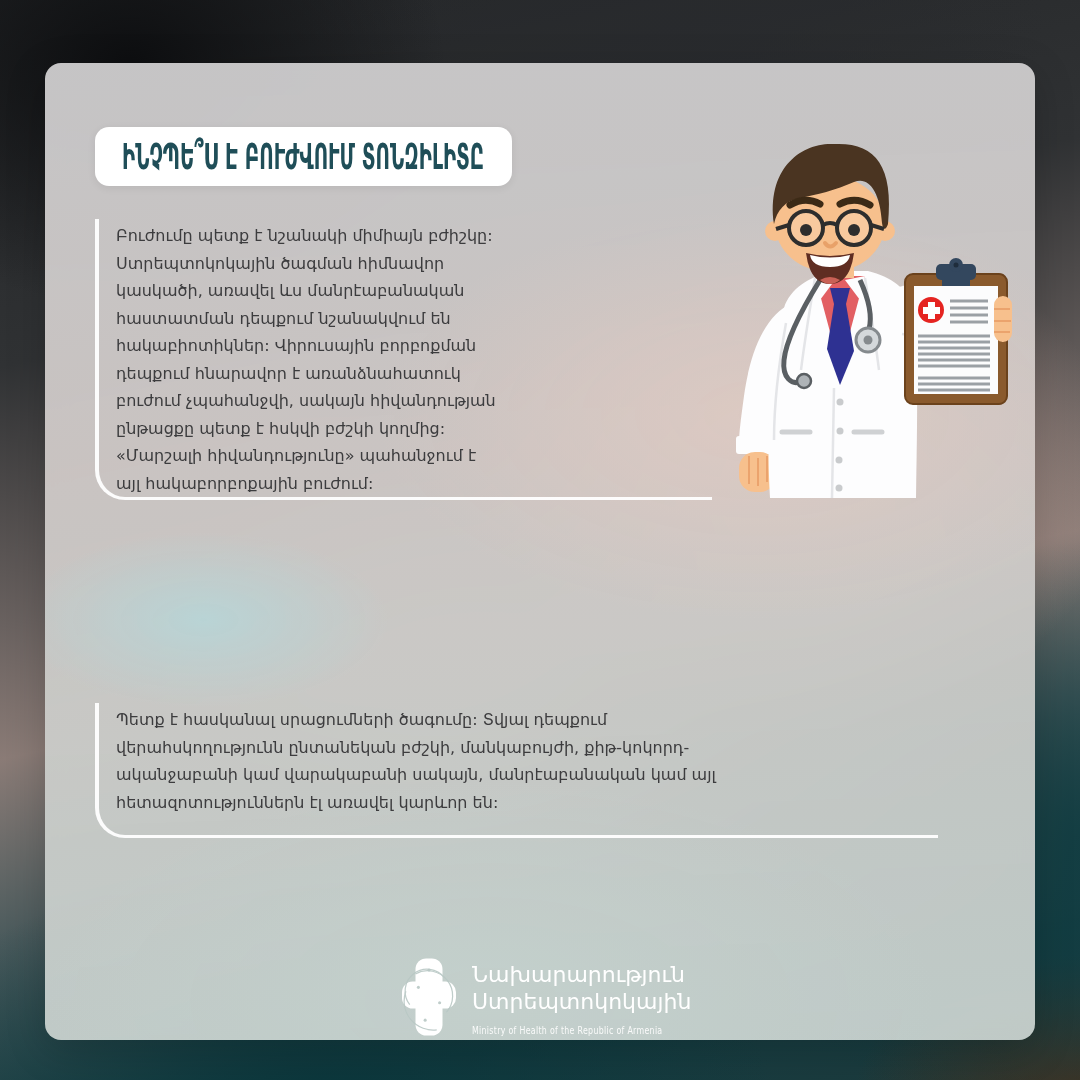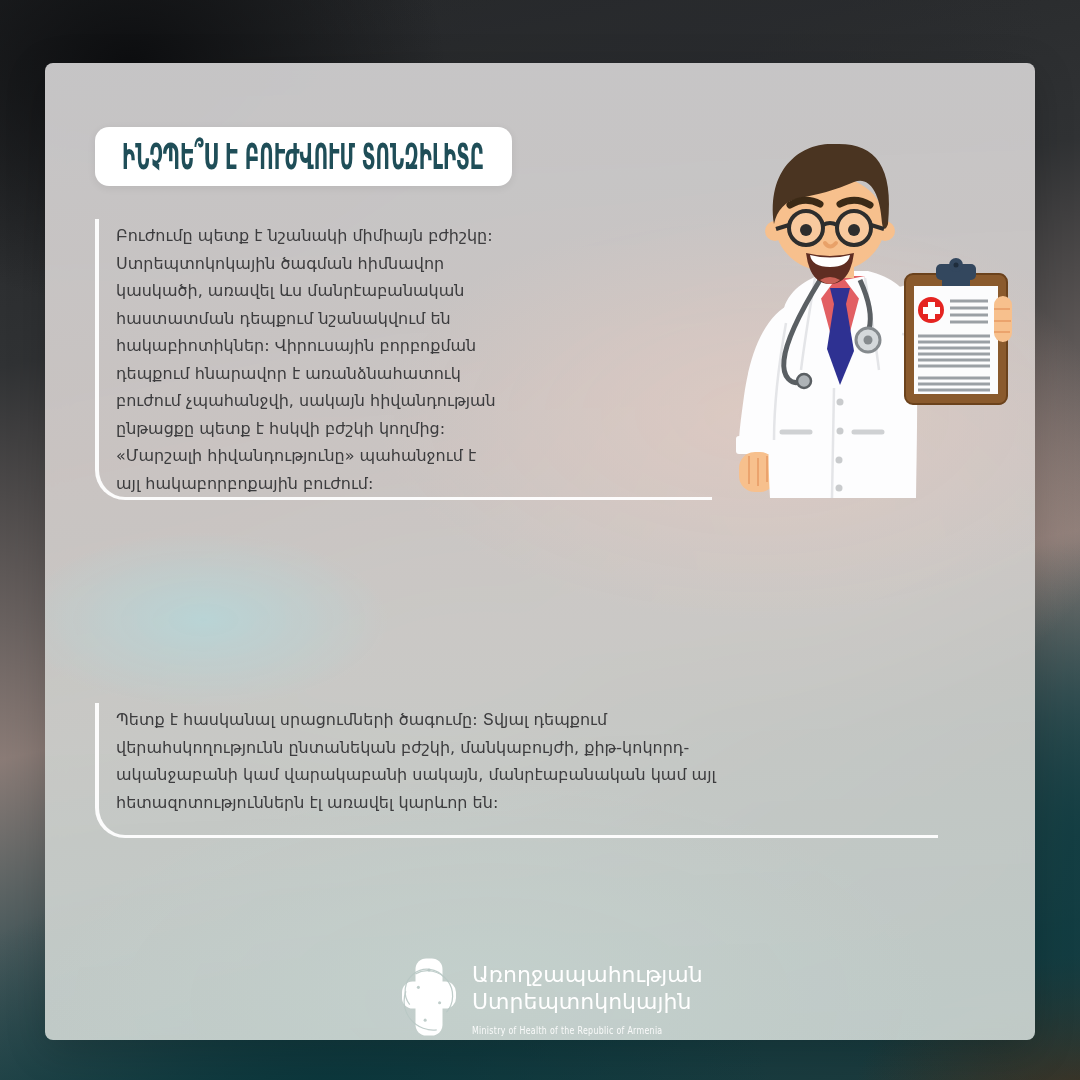--- a/index.html
+++ b/index.html
@@ -15,21 +15,21 @@
       radial-gradient(ellipse 50% 26% at 62% 2%, rgba(40,42,45,0.9), rgba(40,42,45,0) 70%),
       radial-gradient(ellipse 46% 36% at 74% 44%, rgba(201,166,155,0.9), rgba(201,166,155,0) 65%),
       radial-gradient(ellipse 40% 28% at 42% 62%, rgba(173,160,156,0.6), rgba(173,160,156,0) 70%),
       radial-gradient(ellipse 60% 32% at 30% 102%, rgba(11,54,59,0.97), rgba(11,54,59,0) 70%),
       radial-gradient(ellipse 52% 40% at 103% 78%, rgba(16,60,65,0.95), rgba(16,60,65,0) 70%),
       radial-gradient(ellipse 28% 18% at 100% 102%, rgba(74,48,28,0.95), rgba(74,48,28,0) 75%),
       linear-gradient(168deg, #232527 0%, #303234 28%, #6a6260 48%, #8a7b76 58%, #4a5a5c 72%, #163e43 88%, #1c393b 100%);
   }
   .card{
     position:absolute;left:45px;top:63px;width:990px;height:977px;
-    border-radius:8px;overflow:hidden;
+    border-radius:16px;overflow:hidden;
     background-image:
       radial-gradient(ellipse 55% 30% at 72% 36%, rgba(222,201,193,0.85), rgba(222,201,193,0) 70%),
       radial-gradient(ellipse 25% 12% at 16% 57%, rgba(183,213,215,0.9), rgba(183,213,215,0) 75%),
       radial-gradient(ellipse 60% 30% at 45% 96%, rgba(196,209,205,0.85), rgba(196,209,205,0) 75%),
       linear-gradient(178deg, rgba(204,203,204,0.97) 0%, rgba(208,202,200,0.95) 40%, rgba(203,204,201,0.95) 65%, rgba(197,207,204,0.97) 100%);
     backdrop-filter: blur(12px);
     box-shadow: 0 10px 40px rgba(0,0,0,0.18);
   }
   .badge{
     position:absolute;background:#ffffff;border-radius:14px;
@@ -194,21 +194,21 @@
           <path d="M4,34 A30,30 0 0 0 36,74"></path>
         </g>
         <g fill="#b9c8c5" opacity="0.9">
           <circle cx="17" cy="30" r="1.6"></circle>
           <circle cx="39" cy="46" r="1.6"></circle>
           <circle cx="28" cy="12" r="1.6"></circle>
           <circle cx="24" cy="64" r="1.6"></circle>
         </g>
       </svg>
       <div class="footer-text">
-        <div class="footer-arm">Առողջապահության</div>
+        <div class="footer-arm">Նախարարություն</div>
         <div class="footer-arm">Ստրեպտոկոկային</div>
         <div class="footer-en-wrap">
           <span class="footer-en">Ministry of Health of the Republic of Armenia</span>
         </div>
       </div>
     </div>
 
   </div>
 </div>
 

